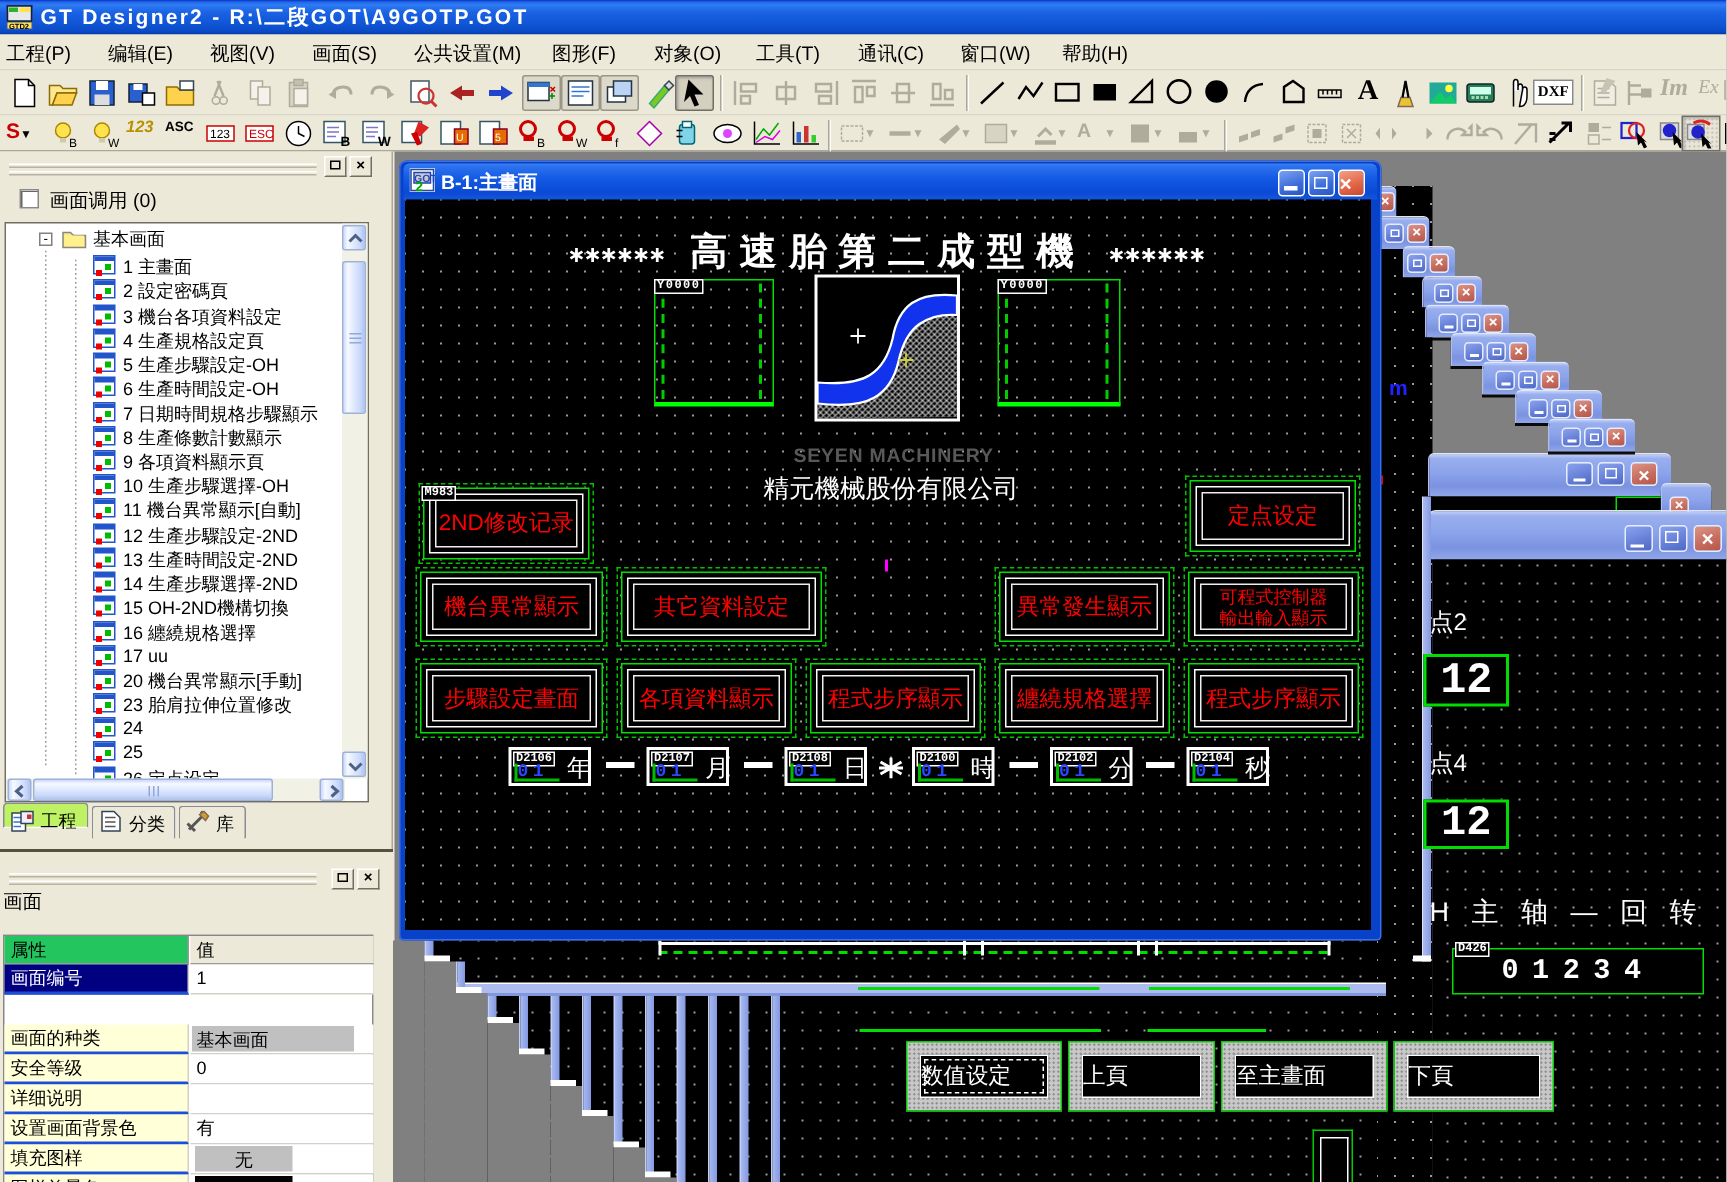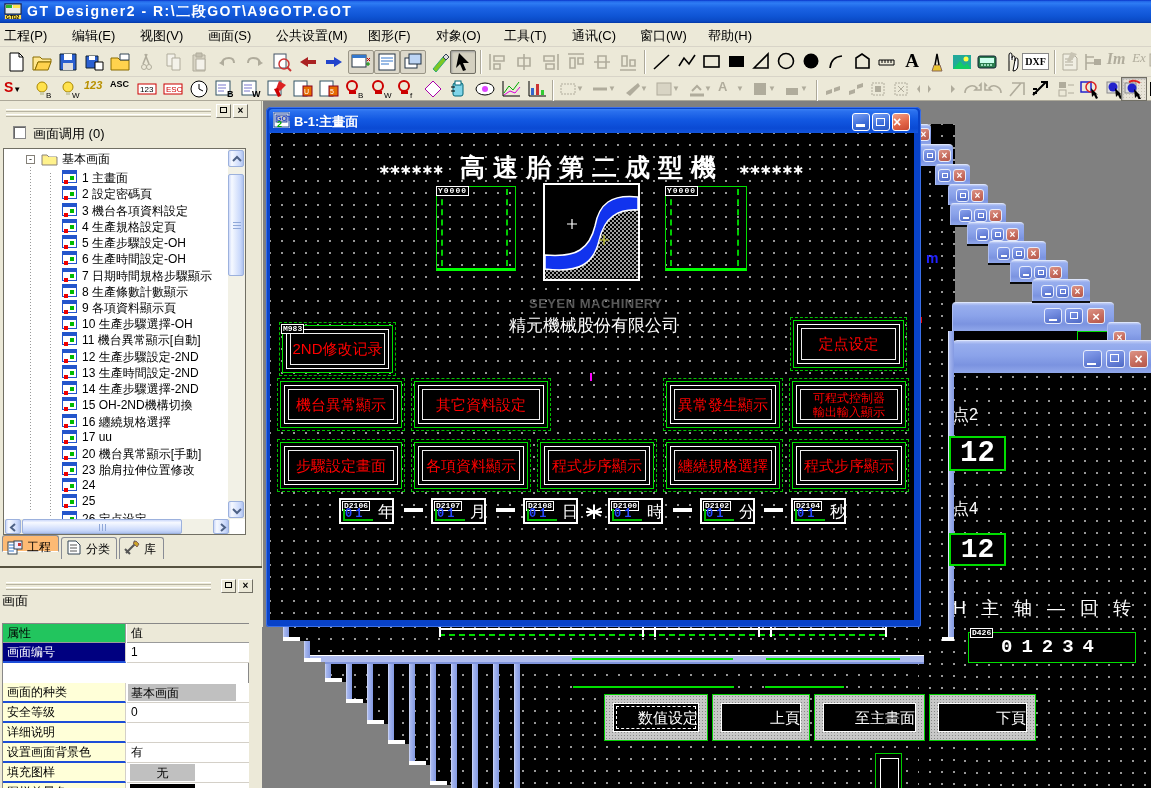--- a/index.html
+++ b/index.html
@@ -60,21 +60,21 @@
 .xbtn .wx{font-size:14px;line-height:17px}
 
 .gbox{position:absolute;border:1px solid #00dd00}
 .btn3d{position:absolute;background:#000;border:1px solid #00e000;outline:1px dashed #00c000;outline-offset:2px}
 .btn3d .bev{position:absolute;left:3px;top:3px;right:3px;bottom:3px;border:1px solid #fff}
 .btn3d .bev2{position:absolute;left:7px;top:7px;right:7px;bottom:7px;border:1px solid #eee}
 .btn3d .t{position:absolute;left:0;right:0;top:50%;transform:translateY(-50%);text-align:center;color:#f00;font-size:15px;white-space:nowrap}
 .dlab{position:absolute;background:#000;border:1px solid #fff;color:#fff;font-size:8px;line-height:8px;font-weight:bold;padding:0 1px;font-family:"Liberation Mono",monospace}
 .dtbox{position:absolute;width:55px;height:26px;border:2px solid #fff;background:#000;color:#fff}
 .gotbtn{position:absolute;height:47px;border:1px solid #00cc00;background:#c8c8c8;background-image:radial-gradient(#888 0.7px,transparent 0.8px);background-size:3px 3px}
-.gotbtn .in{position:absolute;left:8px;top:8px;right:8px;bottom:8px;background:#000;border:1px solid #fff;color:#fff;font-size:15px;text-align:right;line-height:28px;white-space:nowrap}
+.gotbtn .in{position:absolute;left:8px;top:8px;right:8px;bottom:8px;background:#000;border:1px solid #fff;color:#fff;font-size:15px;text-align:left;line-height:28px;white-space:nowrap}
 .seg{position:absolute;background:#00e000;height:2px}
 .cjk{white-space:nowrap}
 .dash{position:absolute;top:375px;width:19px;height:4px;background:#fff}
 .dch{position:absolute;right:-2px;top:2px;color:#fff;font-size:16px}
 .bluedig{position:absolute;left:2px;top:9px;width:30px;height:12px;border-bottom:2px solid #00bb00;border-left:2px solid #00bb00;color:#2848ff;font-size:12px;line-height:11px;font-weight:bold;letter-spacing:3px;font-family:'Liberation Mono',monospace}
 
 </style></head>
 <body>
 <div id="page">
   <div class="abs" id="apptitle">
@@ -918,21 +918,21 @@
               <path d="M9 4l-4 3.5L9 11" fill="none" stroke="#4d6185" stroke-width="2"></path>
             </svg></span>
         <span class="scrh" style="position:absolute;left:18px;top:0;width:160px;height:15px">
             <b style="position:absolute;left:76px;top:4px;width:1px;height:7px;background:#90a8d8;box-shadow:3px 0 0 #90a8d8,6px 0 0 #90a8d8"></b>
           </span>
         <span class="scr" style="position:absolute;right:1px;top:0;width:16px;height:15px"><svg width="16" height="15" viewBox="0 0 16 15">
               <path d="M7 4l4 3.5L7 11" fill="none" stroke="#4d6185" stroke-width="2"></path>
             </svg></span>
       </div>
     </div>
-    <div class="tab" style="left:2px;width:57px;border-bottom:1px solid #fff;background:#fdba74;top:434px;height:17px">工程</div>
+    <div class="tab" style="left:2px;width:57px;border-bottom:1px solid #fff;background:#bef264;top:434px;height:17px">工程</div>
     <div class="tab" style="left:61px;width:56px">分类</div>
     <div class="tab" style="left:119px;width:45px">库</div>
     <svg style="position:absolute;left:7px;top:439px;width:16px;height:15px" viewBox="0 0 16 15">
         <rect x="1" y="2" width="9" height="12" fill="#fff" stroke="#345"></rect>
         <path d="M2 5h7M2 8h7M2 11h5" stroke="#37c"></path>
         <rect x="7" y="1" width="8" height="8" fill="#eef" stroke="#345"></rect>
         <rect x="11" y="3" width="3" height="3" fill="#c33"></rect>
       </svg>
     <svg style="position:absolute;left:66px;top:439px;width:16px;height:15px" viewBox="0 0 16 15">
         <path d="M2 1h8l4 4v9H2z" fill="#fff" stroke="#345"></path>

